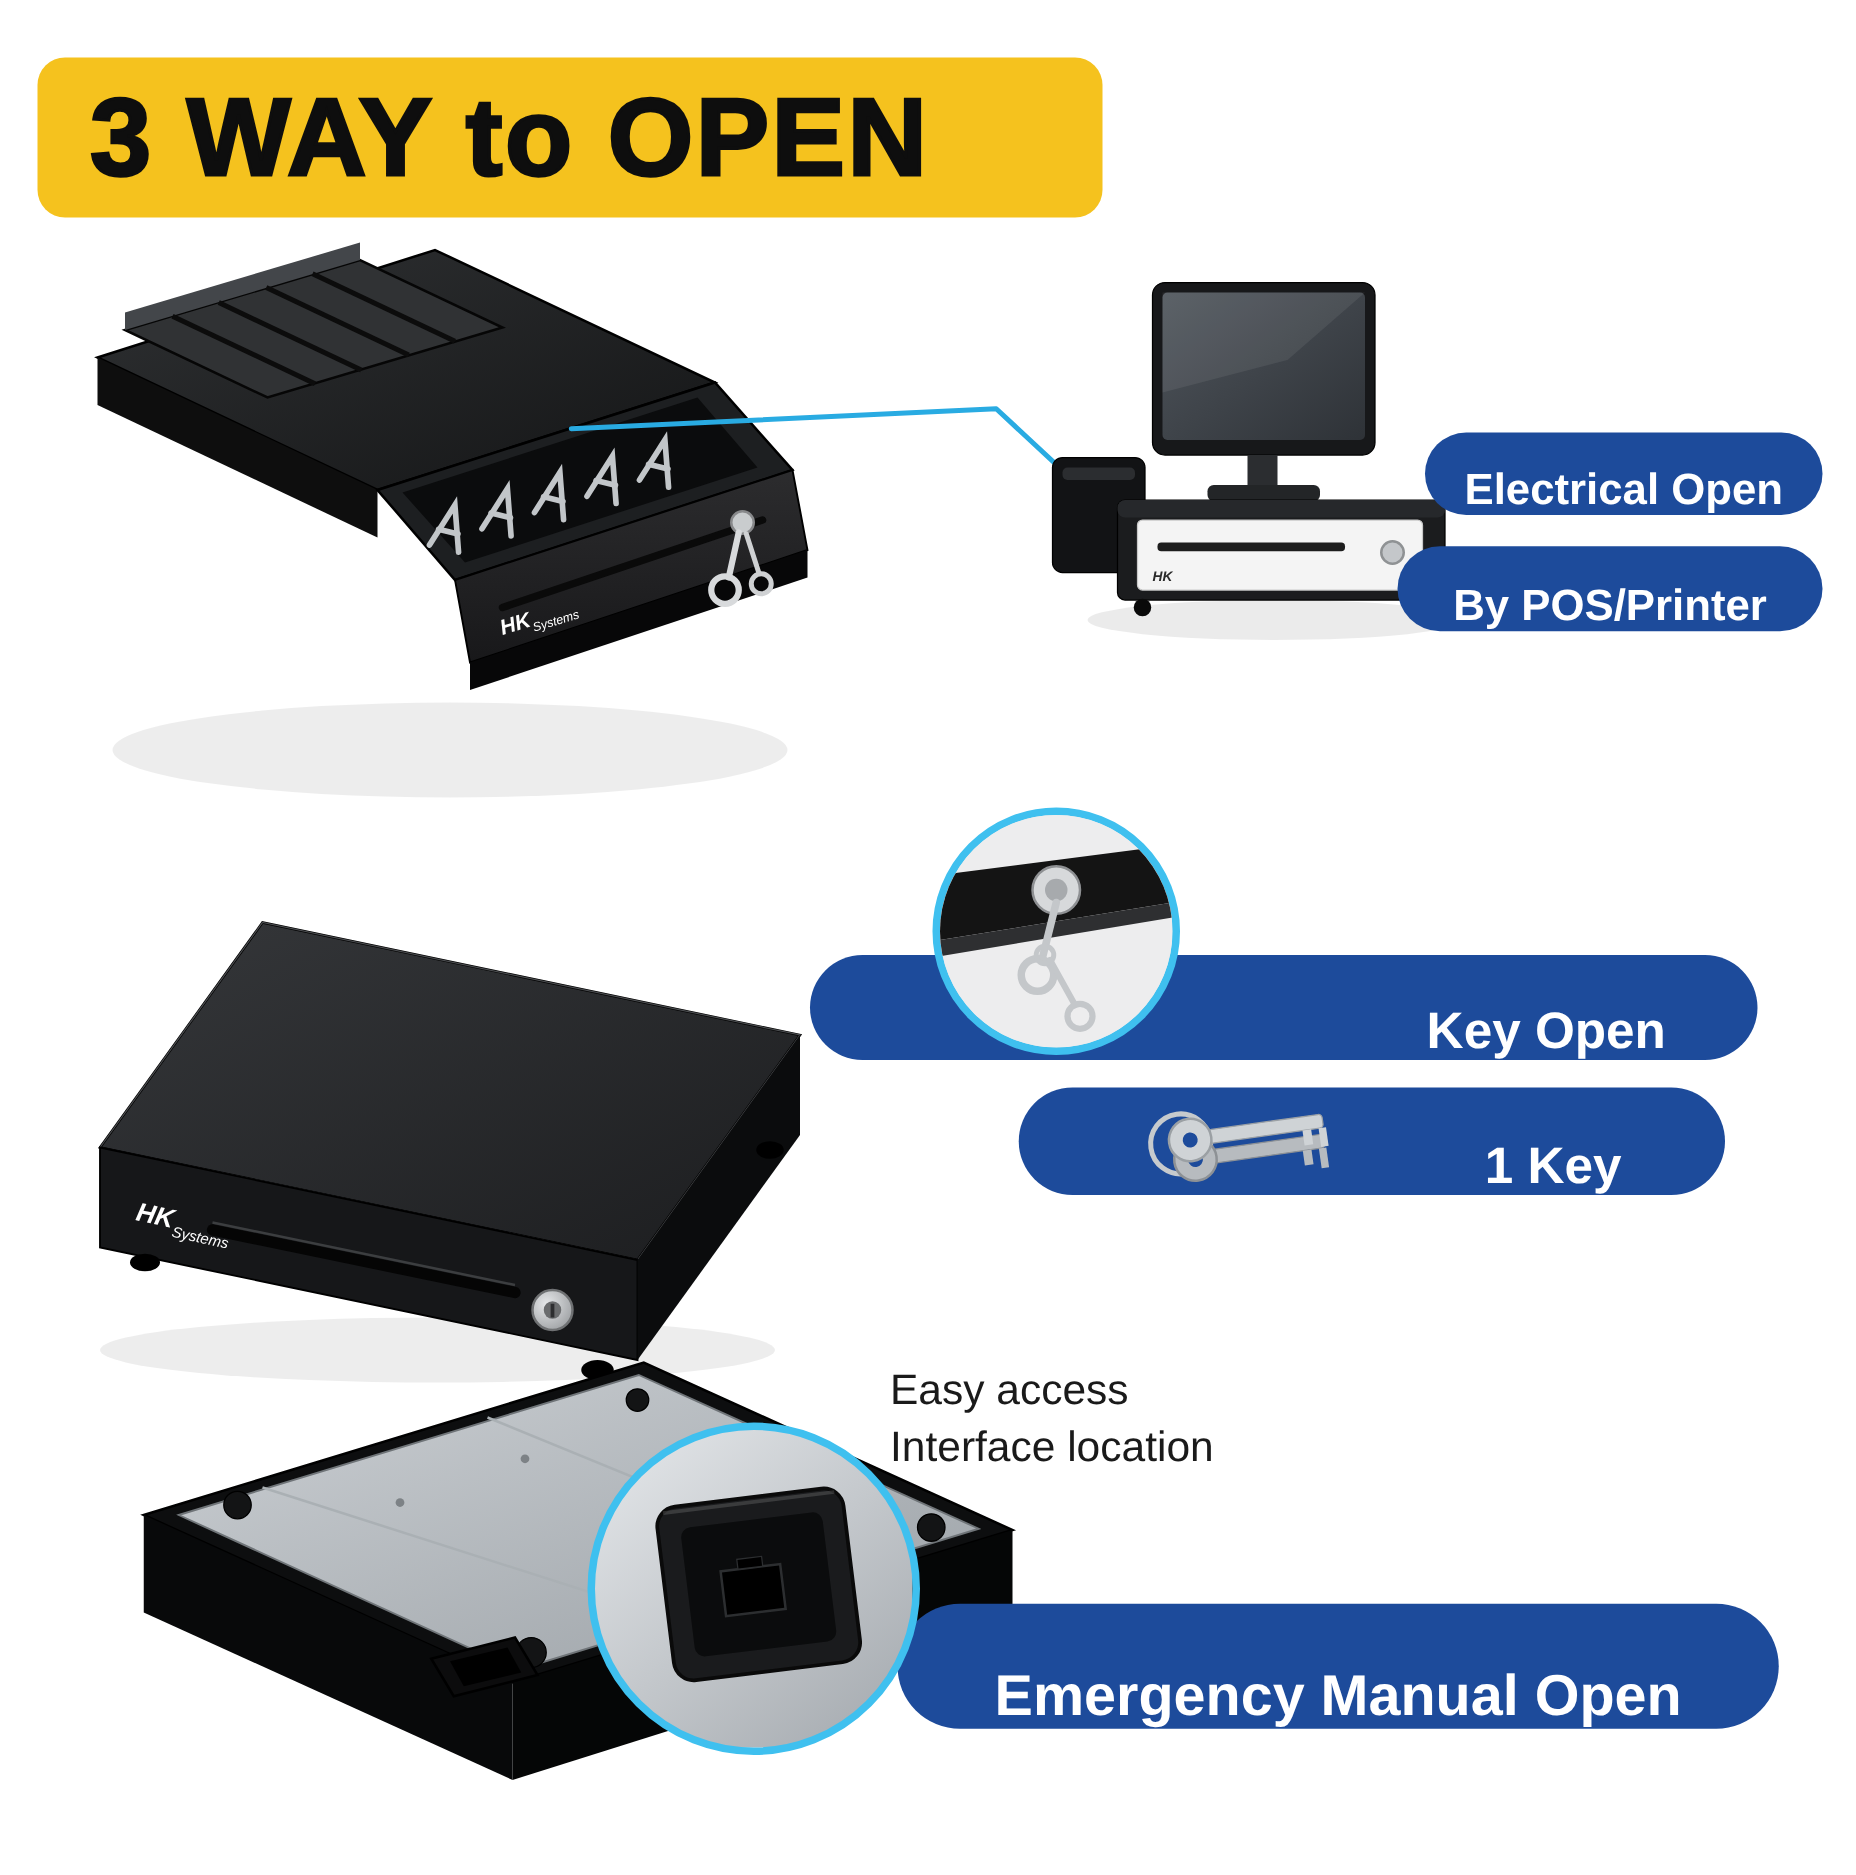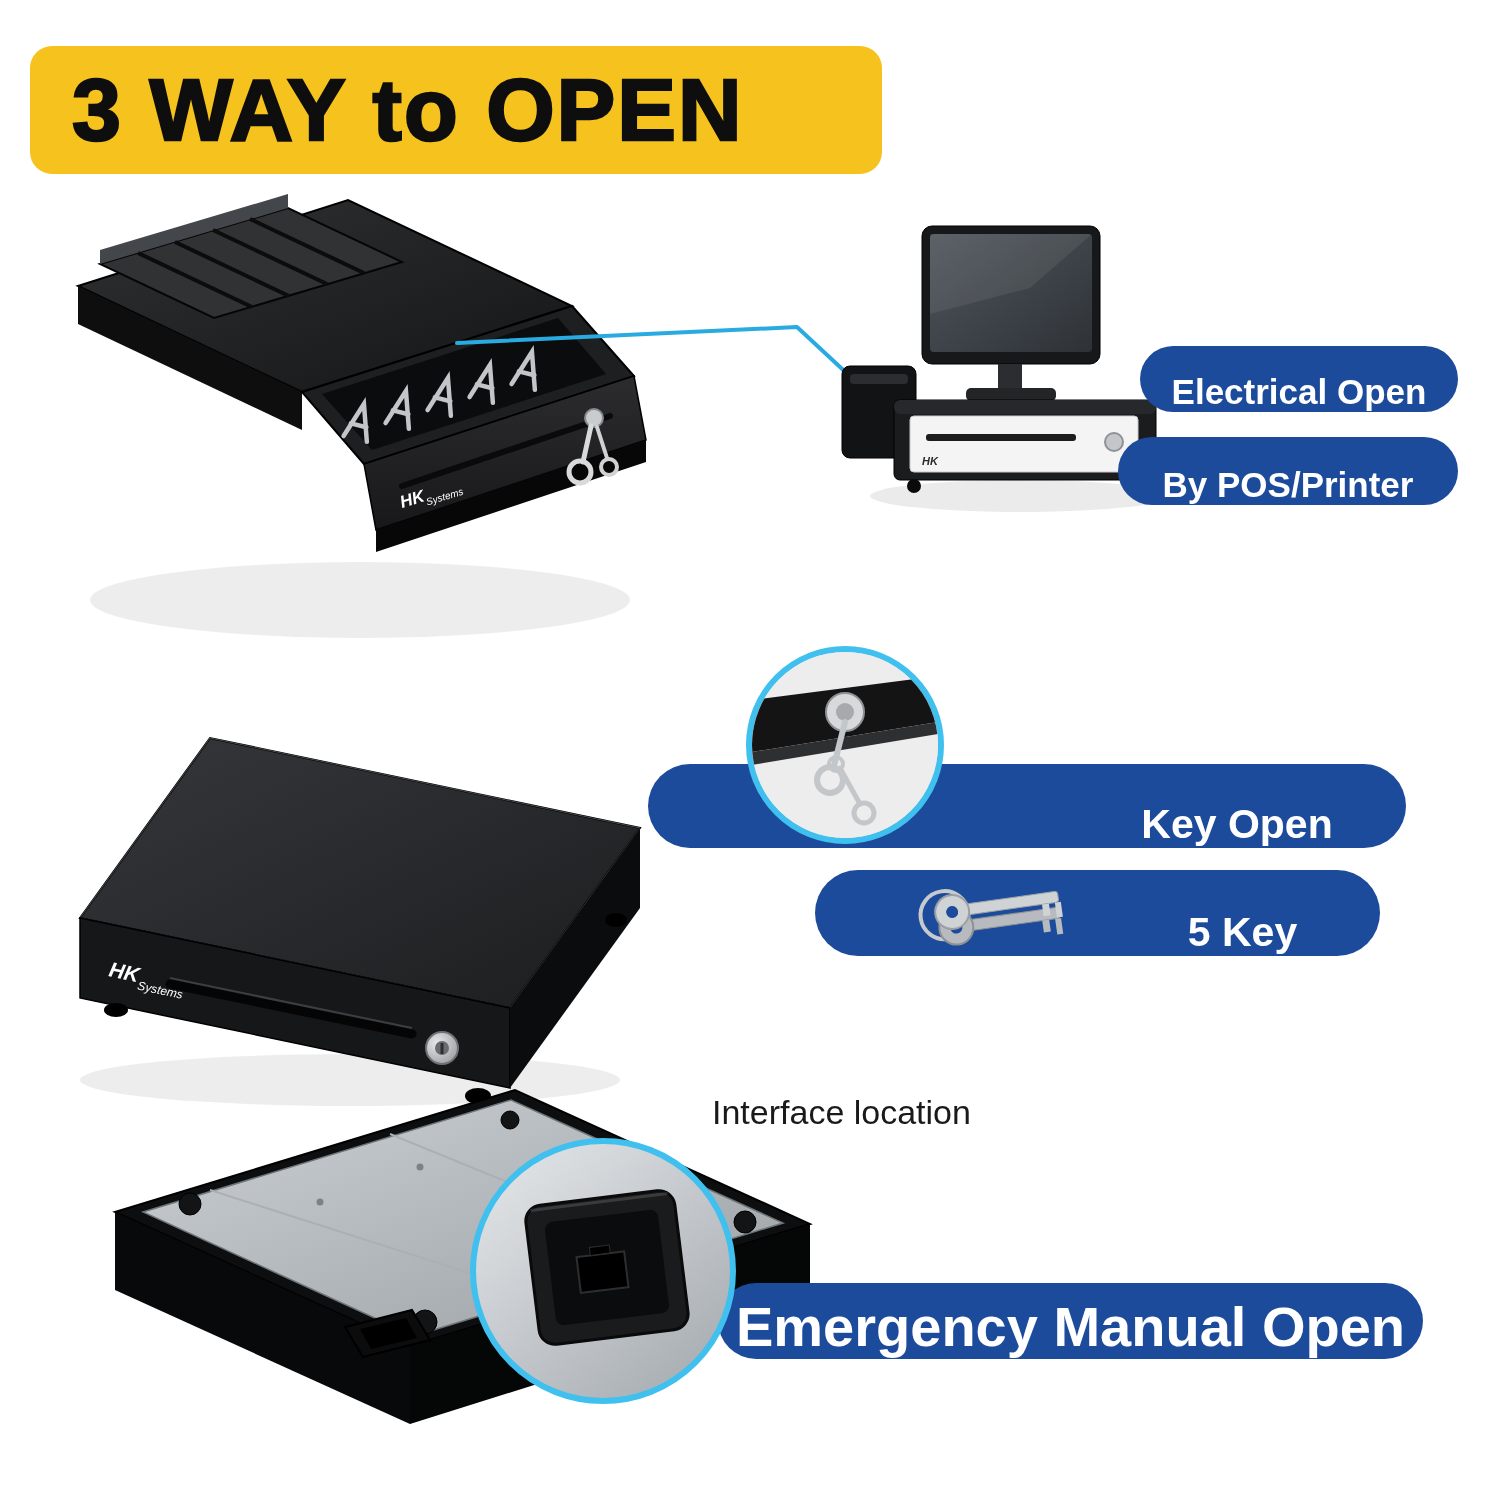--- a/index.html
+++ b/index.html
@@ -25,21 +25,21 @@
 
   
   .pill {
     position:absolute; background:var(--pill-bg,#1D4B9B);
     color:var(--pill-text,#FFFFFF); border-radius:999px;
     display:flex; align-items:flex-end; justify-content:center;
     font-weight:bold; z-index:2; white-space:nowrap;
   }
   .pill-sm  { height:66px; font-size:35px; }
   .pill-md  { height:84px; font-size:41px; }
-  .pill-lg  { height:76px; font-size:56px; }
+  .pill-lg  { height:100px; font-size:46px; }
 
   
   .circle-inset {
     position:absolute; border-radius:50%;
     border:6px solid var(--accent-cyan,#3FC0EF);
     overflow:hidden; z-index:3; background:#e9eaeb;
   }
 
   .img-abs { position:absolute; }
 
@@ -200,21 +200,21 @@
 
     <ellipse cx="66" cy="322" rx="12" ry="7" fill="#000"></ellipse>
     <ellipse cx="428" cy="408" rx="13" ry="8" fill="#000"></ellipse>
     <ellipse cx="566" cy="232" rx="11" ry="7" fill="#000"></ellipse>
   </svg>
 
   <div class="pill pill-md" style="left:648px; top:764px; width:758px; padding-left:420px;">
     <span>Key Open</span>
   </div>
   <div class="pill pill-md" style="left:815px; top:870px; width:565px; height:86px; padding-left:290px;">
-    <span>5 Key</span>
+    <span>1 Key</span>
 
     <svg style="position:absolute; left:100px; top:4px;" width="190" height="78" viewBox="0 0 190 78">
       <g transform="rotate(-8 95 40)">
         <circle cx="30" cy="32" r="24" fill="none" stroke="#c6cacd" stroke-width="4"></circle>
         <g>
           <rect x="52" y="40" width="92" height="11" rx="3" fill="#b7bbbf" stroke="#8d9195"></rect>
           <rect x="126" y="51" width="7" height="12" fill="#b7bbbf"></rect>
           <rect x="139" y="51" width="6" height="16" fill="#b7bbbf"></rect>
           <circle cx="40" cy="46" r="17" fill="#b7bbbf" stroke="#8d9195" stroke-width="2"></circle>
           <circle cx="40" cy="46" r="6" fill="#1D4B9B"></circle>
@@ -275,20 +275,21 @@
     <circle cx="655" cy="150" r="11" fill="#131415" stroke="#000"></circle>
     <circle cx="335" cy="250" r="12" fill="#131415" stroke="#000"></circle>
 
     <g>
       <polygon points="255,255 322,238 340,268 273,285" fill="#0c0c0d" stroke="#000" stroke-width="2"></polygon>
       <polygon points="270,257 316,246 327,266 281,277" fill="#000"></polygon>
     </g>
   </svg>
 
   <div class="caption">
+    <div>Easy access</div>
     <div>Interface location</div>
   </div>
 
   <div class="pill pill-lg" style="left:718px; top:1283px; width:705px;">
     <span>Emergency Manual Open</span>
   </div>
 
   <div class="circle-inset" style="left:470px; top:1138px; width:266px; height:266px;
        background:linear-gradient(140deg,#dfe2e5 10%,#a9aeb3 90%);">
     <svg width="254" height="254" viewBox="0 0 254 254">

